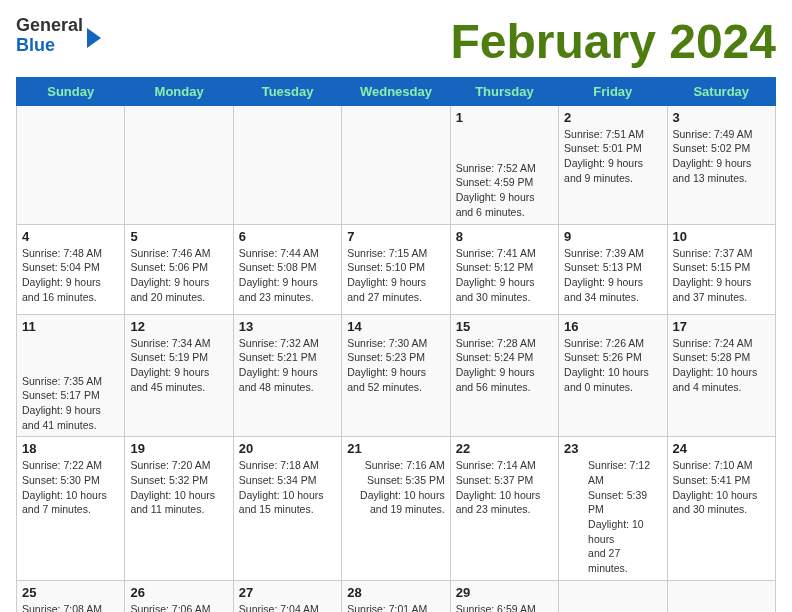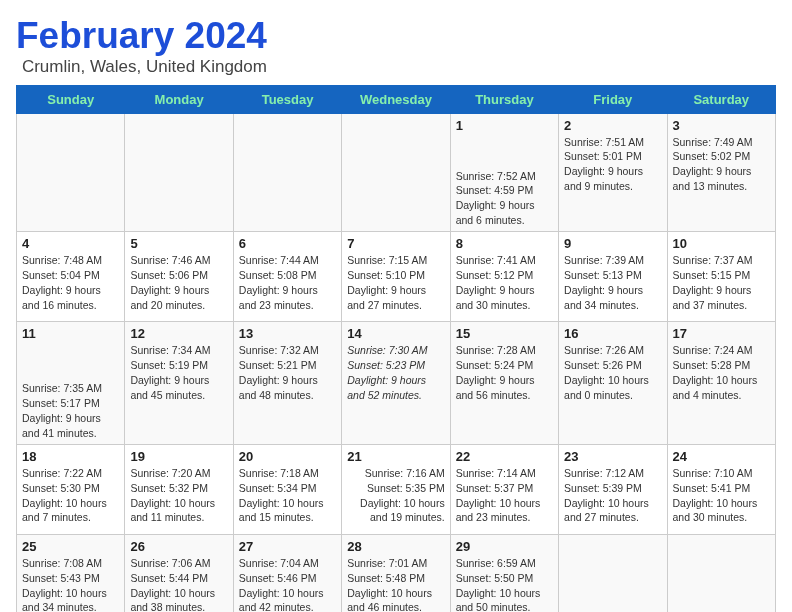--- a/index.html
+++ b/index.html
@@ -33,23 +33,23 @@
       border-left: 14px solid #1565c0;
       border-top: 10px solid transparent;
       border-bottom: 10px solid transparent;
       margin-left: 2px;
       margin-top: 4px;
     }
     .title-block {
       text-align: right;
     }
     .title-block h1 {
-      font-size: 37px;
+      font-size: 48px;
       font-weight: bold;
-      color: #1d4ed8;
+      color: #4d7c0f;
       line-height: 1.1;
     }
     .title-block h2 {
       font-size: 17px;
       font-weight: normal;
       color: #444;
     }
     table {
       width: 100%;
       border-collapse: collapse;
@@ -86,23 +86,33 @@
     .day-info {
       font-size: 10.5px;
       color: #333;
       line-height: 1.4;
     }
   </style>
 </head>
 <body>
 
 <div class="header">
+  <div class="logo">
+    <div style="display:flex; flex-direction:column; align-items:flex-start;">
+      <div style="display:flex; align-items:center; gap:2px;">
+        <span class="logo-text">
+          <span class="general">General</span><br>
+          <span class="blue">Blue</span>
+        </span>
+        <div class="logo-arrow"></div>
+      </div>
+    </div>
+  </div>
   <div class="title-block">
     <h1>February 2024</h1>
-    <h2>Crumlin, Wales, United Kingdom</h2>
   </div>
 </div>
 
 <table>
   <thead>
     <tr>
     <th>Sunday</th>
         <th>Monday</th>
         <th>Tuesday</th>
         <th>Wednesday</th>
@@ -207,21 +217,21 @@
         </td>
         <td>
           <span class="day-number">13</span>
           <div class="day-info" style="white-space: pre-line;">Sunrise: 7:32 AM
 Sunset: 5:21 PM
 Daylight: 9 hours
 and 48 minutes.</div>
         </td>
         <td>
           <span class="day-number">14</span>
-          <div class="day-info" style="white-space: pre-line; font-style: italic;">Sunrise: 7:30 AM
+          <div class="day-info" style="white-space: pre-line;">Sunrise: 7:30 AM
 Sunset: 5:23 PM
 Daylight: 9 hours
 and 52 minutes.</div>
         </td>
         <td>
           <span class="day-number">15</span>
           <div class="day-info" style="white-space: pre-line;">Sunrise: 7:28 AM
 Sunset: 5:24 PM
 Daylight: 9 hours
 and 56 minutes.</div>
@@ -272,21 +282,21 @@
         </td>
         <td>
           <span class="day-number">22</span>
           <div class="day-info" style="white-space: pre-line;">Sunrise: 7:14 AM
 Sunset: 5:37 PM
 Daylight: 10 hours
 and 23 minutes.</div>
         </td>
         <td>
           <span class="day-number">23</span>
-          <div class="day-info" style="white-space: pre-line;">Sunrise: 7:12 AM
+          <div class="day-info" style="white-space: pre-line; margin-left: 24px;">Sunrise: 7:12 AM
 Sunset: 5:39 PM
 Daylight: 10 hours
 and 27 minutes.</div>
         </td>
         <td>
           <span class="day-number">24</span>
           <div class="day-info" style="white-space: pre-line;">Sunrise: 7:10 AM
 Sunset: 5:41 PM
 Daylight: 10 hours
 and 30 minutes.</div>

